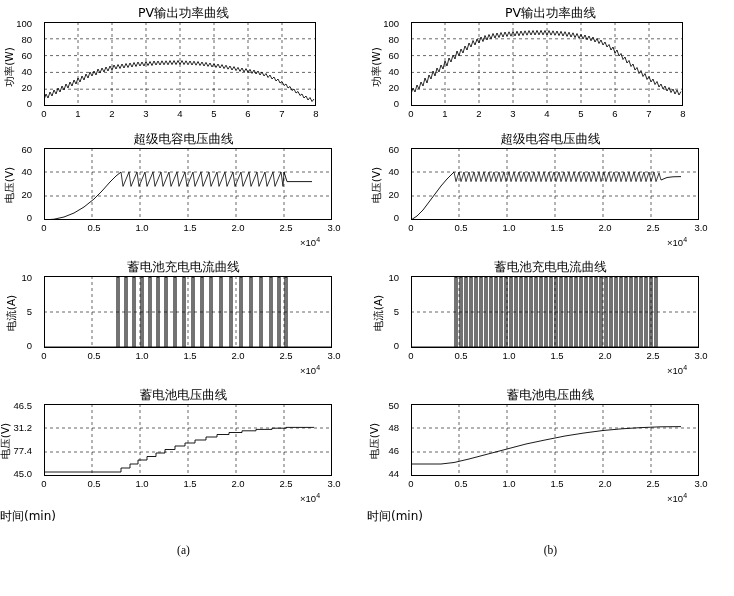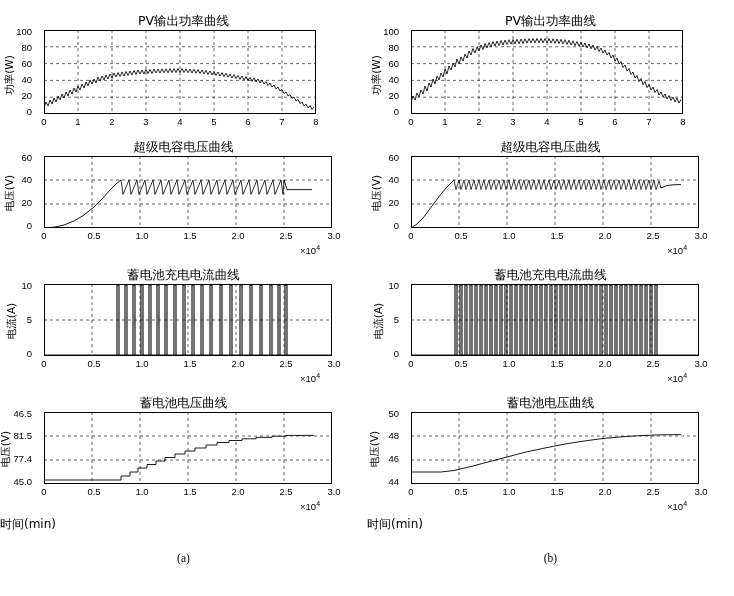--- a/index.html
+++ b/index.html
@@ -1,19 +1,19 @@
 <!DOCTYPE html>
 <html><head>
 <meta charset="utf-8">
 <style>
   html,body{margin:0;padding:0;background:#ffffff;}
   body{width:734px;height:596px;font-family:"Liberation Serif",serif;color:#000;}
   #root{position:relative;width:734px;height:596px;overflow:hidden;}
 
-  .col{position:absolute;top:12px;width:367px;height:560px;}
+  .col{position:absolute;top:4px;width:367px;height:560px;}
   .col.left{left:0;}
   .col.right{left:367px;}
 
   .panel{position:relative;width:367px;}
   .panel-title{
     text-align:center;font-size:12.5px;line-height:14px;
     font-family:"DejaVu Sans","Liberation Sans",sans-serif;
     margin:0;padding:0;
   }
 
@@ -199,21 +199,21 @@
           <span>×10</span><sup style="font-size:7px;">4</sup>
         </div>
       </div>
     </div>
 
     <div class="panel" style="position:absolute;left:0;top:384px;height:150px;">
       <div class="panel-title">蓄电池电压曲线</div>
       <div class="plotwrap" style="position:absolute;left:0;top:16px;width:367px;height:134px;">
         <div class="ylab" style="left:-24px;top:30px;width:60px;transform:rotate(-90deg);">电压(V)</div>
         <div class="ytick" style="left:0px;top:-4px;width:32px;">46.5</div>
-        <div class="ytick" style="left:0px;top:18px;width:32px;">81.5</div>
+        <div class="ytick" style="left:0px;top:18px;width:32px;">31.2</div>
         <div class="ytick" style="left:0px;top:41px;width:32px;">77.4</div>
         <div class="ytick" style="left:0px;top:64px;width:32px;">45.0</div>
 
         <svg width="288" height="72" viewBox="0 0 288 72" style="position:absolute;left:44px;top:0;">
           <rect x="0.5" y="0.5" width="287" height="71" fill="#fff" stroke="#000" stroke-width="1"></rect>
           <g stroke="#000" stroke-width="0.6" stroke-dasharray="3,3">
             <line x1="0" y1="24" x2="288" y2="24"></line>
             <line x1="0" y1="48" x2="288" y2="48"></line>
             <line x1="48" y1="0" x2="48" y2="72"></line>
             <line x1="96" y1="0" x2="96" y2="72"></line>

